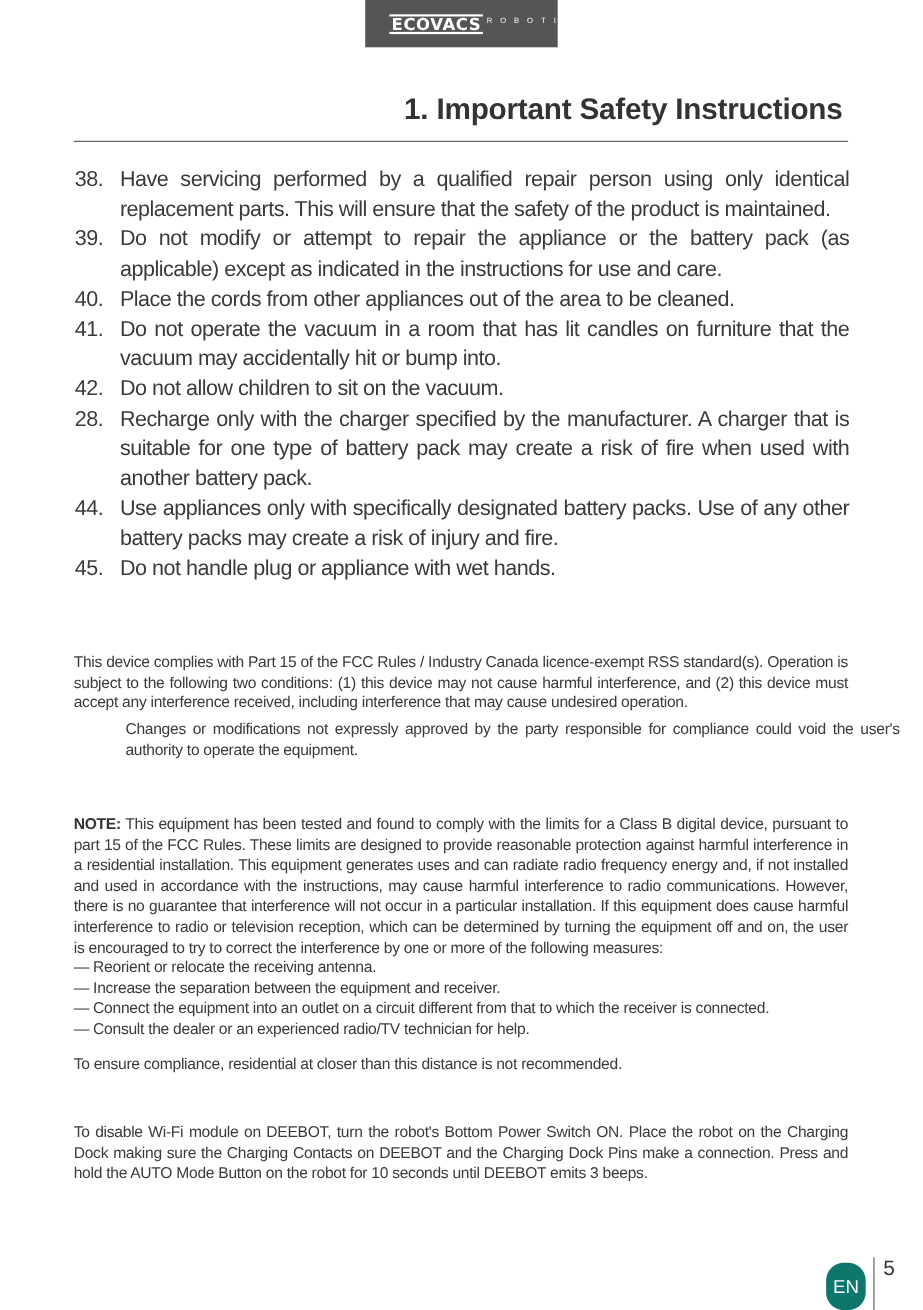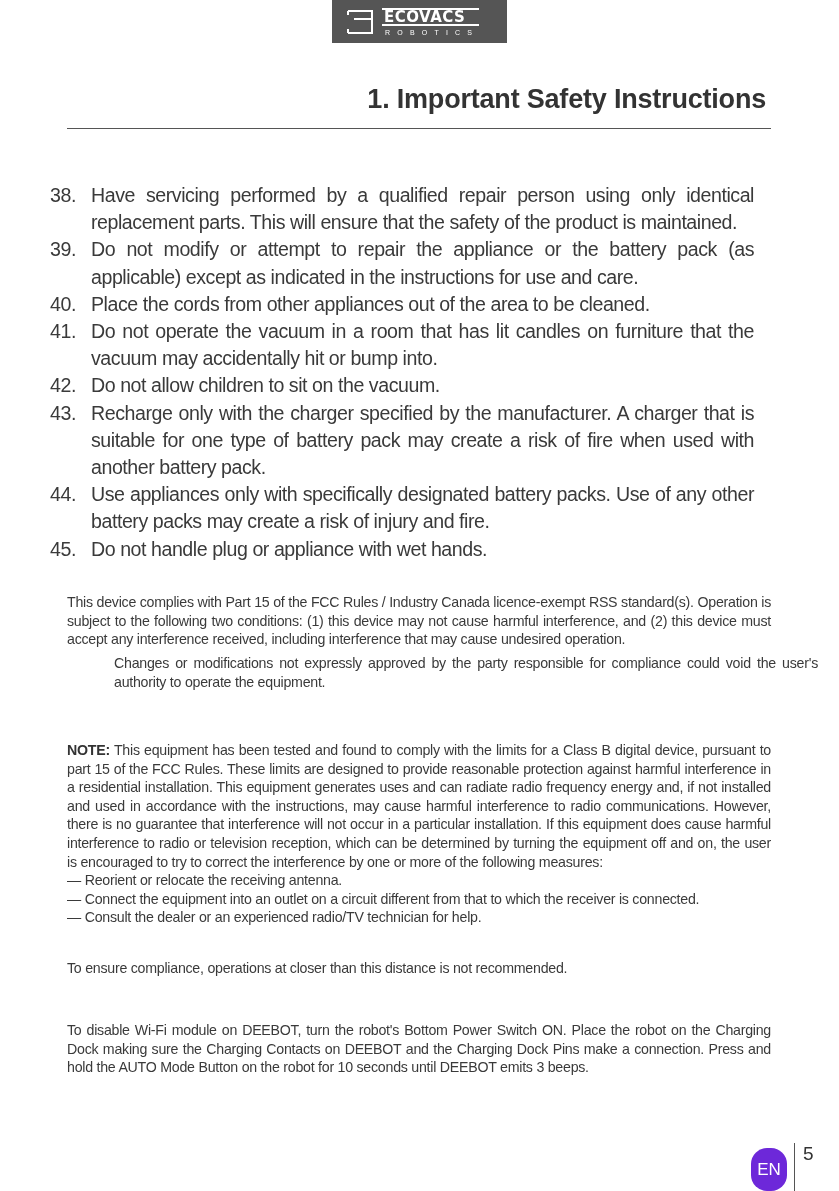--- a/index.html
+++ b/index.html
@@ -4,54 +4,54 @@
   <style>
     * { margin: 0; padding: 0; box-sizing: border-box; }
     html, body { width: 839px; height: 1191px; background: #ffffff; overflow: hidden; }
     body { position: relative; font-family: "Liberation Sans", sans-serif; color: #3a3a3a; }
 
     .logo {
       position: absolute; left: 332px; top: 0; width: 175px; height: 43px;
       background: #555555; display: flex; align-items: center; padding-left: 14px;
     }
     .logo-mark { width: 28px; height: 26px; margin-right: 8px; }
-    .logo-text { display: flex; flex-direction: column; }
+    .logo-text { display: flex; }
     .logo-brand {
       color: #ffffff; font-size: 15px; font-weight: bold; letter-spacing: 0.5px;
       border-top: 2px solid #fff; border-bottom: 2px solid #fff; line-height: 14px; padding: 0 2px;
       font-family: "DejaVu Sans", sans-serif;
     }
     .logo-sub { color: #ffffff; font-size: 7px; letter-spacing: 7.2px; margin-top: 3px; padding-left: 3px; }
 
     .page-title {
       position: absolute; right: 73px; top: 84px;
       font-size: 27px; font-weight: bold; color: #333333; letter-spacing: -0.2px;
     }
     .title-rule { position: absolute; left: 67px; top: 128px; width: 704px; height: 1px; background: #555555; }
 
-    .instructions { position: absolute; left: 50px; top: 150px; width: 704px; margin-top: 32px; }
+    .instructions { position: absolute; left: 68px; top: 150px; width: 704px; }
     .inst {
       display: flex; font-size: 19.6px; line-height: 27.2px; color: #3a3a3a;
       letter-spacing: -0.45px;
     }
     .inst .num { width: 41px; flex: none; }
     .inst .txt { flex: 1; text-align: justify; }
 
     .legal { position: absolute; left: 67px; width: 704px; font-size: 14.2px; line-height: 18.6px; color: #3a3a3a; text-align: justify; letter-spacing: -0.25px; }
     .legal p { margin: 0; }
     .legal .bold { font-weight: bold; color: #333; }
     #fcc1 { top: 573px; margin-top: 20px; }
     #fcc2 { top: 654px; margin-left: 47px; }
     #note { top: 697px; margin-top: 44px; }
     #rf { top: 959px; }
     #wifi { top: 1021px; }
 
     .lang-tab {
       position: absolute; left: 751px; top: 1148px; width: 36px; height: 43px;
-      background: #6d28d9; color: #ffffff; font-size: 17px; text-align: center; line-height: 43px; border-radius: 16px;
+      background: #0f766e; color: #ffffff; font-size: 17px; text-align: center; line-height: 43px; border-radius: 16px;
     }
     .page-divider { position: absolute; left: 794px; top: 1143px; width: 1px; height: 48px; background: #555; }
     .page-num { position: absolute; left: 803px; top: 1143px; font-size: 19px; color: #333; }
   </style>
 </head>
 <body>
 
 <div class="logo">
   <svg class="logo-mark" viewBox="0 0 28 26">
     <path d="M2 2 H26 V10 H8 M8 10 H26 V18 M26 16 V24 H2" fill="none" stroke="#ffffff" stroke-width="2"></path>
@@ -81,21 +81,21 @@
   </div>
   <div class="inst">
     <span class="num">41.</span>
     <span class="txt">Do not operate the vacuum in a room that has lit candles on furniture that the vacuum may accidentally hit or bump into.</span>
   </div>
   <div class="inst">
     <span class="num">42.</span>
     <span class="txt">Do not allow children to sit on the vacuum.</span>
   </div>
   <div class="inst">
-    <span class="num">43.</span>
+    <span class="num">28.</span>
     <span class="txt">Recharge only with the charger specified by the manufacturer. A charger that is suitable for one type of battery pack may create a risk of fire when used with another battery pack.</span>
   </div>
   <div class="inst">
     <span class="num">44.</span>
     <span class="txt">Use appliances only with specifically designated battery packs. Use of any other battery packs may create a risk of injury and fire.</span>
   </div>
   <div class="inst">
     <span class="num">45.</span>
     <span class="txt">Do not handle plug or appliance with wet hands.</span>
   </div>
@@ -105,26 +105,27 @@
   <p>This device complies with Part 15 of the FCC Rules / Industry Canada licence-exempt RSS standard(s). Operation is subject to the following two conditions: (1) this device may not cause harmful interference, and (2) this device must accept any interference received, including interference that may cause undesired operation.</p>
 </div>
 
 <div class="legal" id="fcc2">
   <p>Changes or modifications not expressly approved by the party responsible for compliance could void the user's authority to operate the equipment.</p>
 </div>
 
 <div class="legal" id="note">
   <p><span class="bold">NOTE:</span><span> This equipment has been tested and found to comply with the limits for a Class B digital device, pursuant to part 15 of the FCC Rules. These limits are designed to provide reasonable protection against harmful interference in a residential installation. This equipment generates uses and can radiate radio frequency energy and, if not installed and used in accordance with the instructions, may cause harmful interference to radio communications. However, there is no guarantee that interference will not occur in a particular installation. If this equipment does cause harmful interference to radio or television reception, which can be determined by turning the equipment off and on, the user is encouraged to try to correct the interference by one or more of the following measures:</span></p>
   <p>— Reorient or relocate the receiving antenna.</p>
+  <p>— Increase the separation between the equipment and receiver.</p>
   <p>— Connect the equipment into an outlet on a circuit different from that to which the receiver is connected.</p>
   <p>— Consult the dealer or an experienced radio/TV technician for help.</p>
 </div>
 
 <div class="legal" id="rf">
-  <p>To ensure compliance, operations at closer than this distance is not recommended.</p>
+  <p>To ensure compliance, residential at closer than this distance is not recommended.</p>
 </div>
 
 <div class="legal" id="wifi">
   <p>To disable Wi-Fi module on DEEBOT, turn the robot's Bottom Power Switch ON. Place the robot on the Charging Dock making sure the Charging Contacts on DEEBOT and the Charging Dock Pins make a connection. Press and hold the AUTO Mode Button on the robot for 10 seconds until DEEBOT emits 3 beeps.</p>
 </div>
 
 <div class="lang-tab">EN</div>
 <div class="page-divider"></div>
 <div class="page-num">5</div>
 

